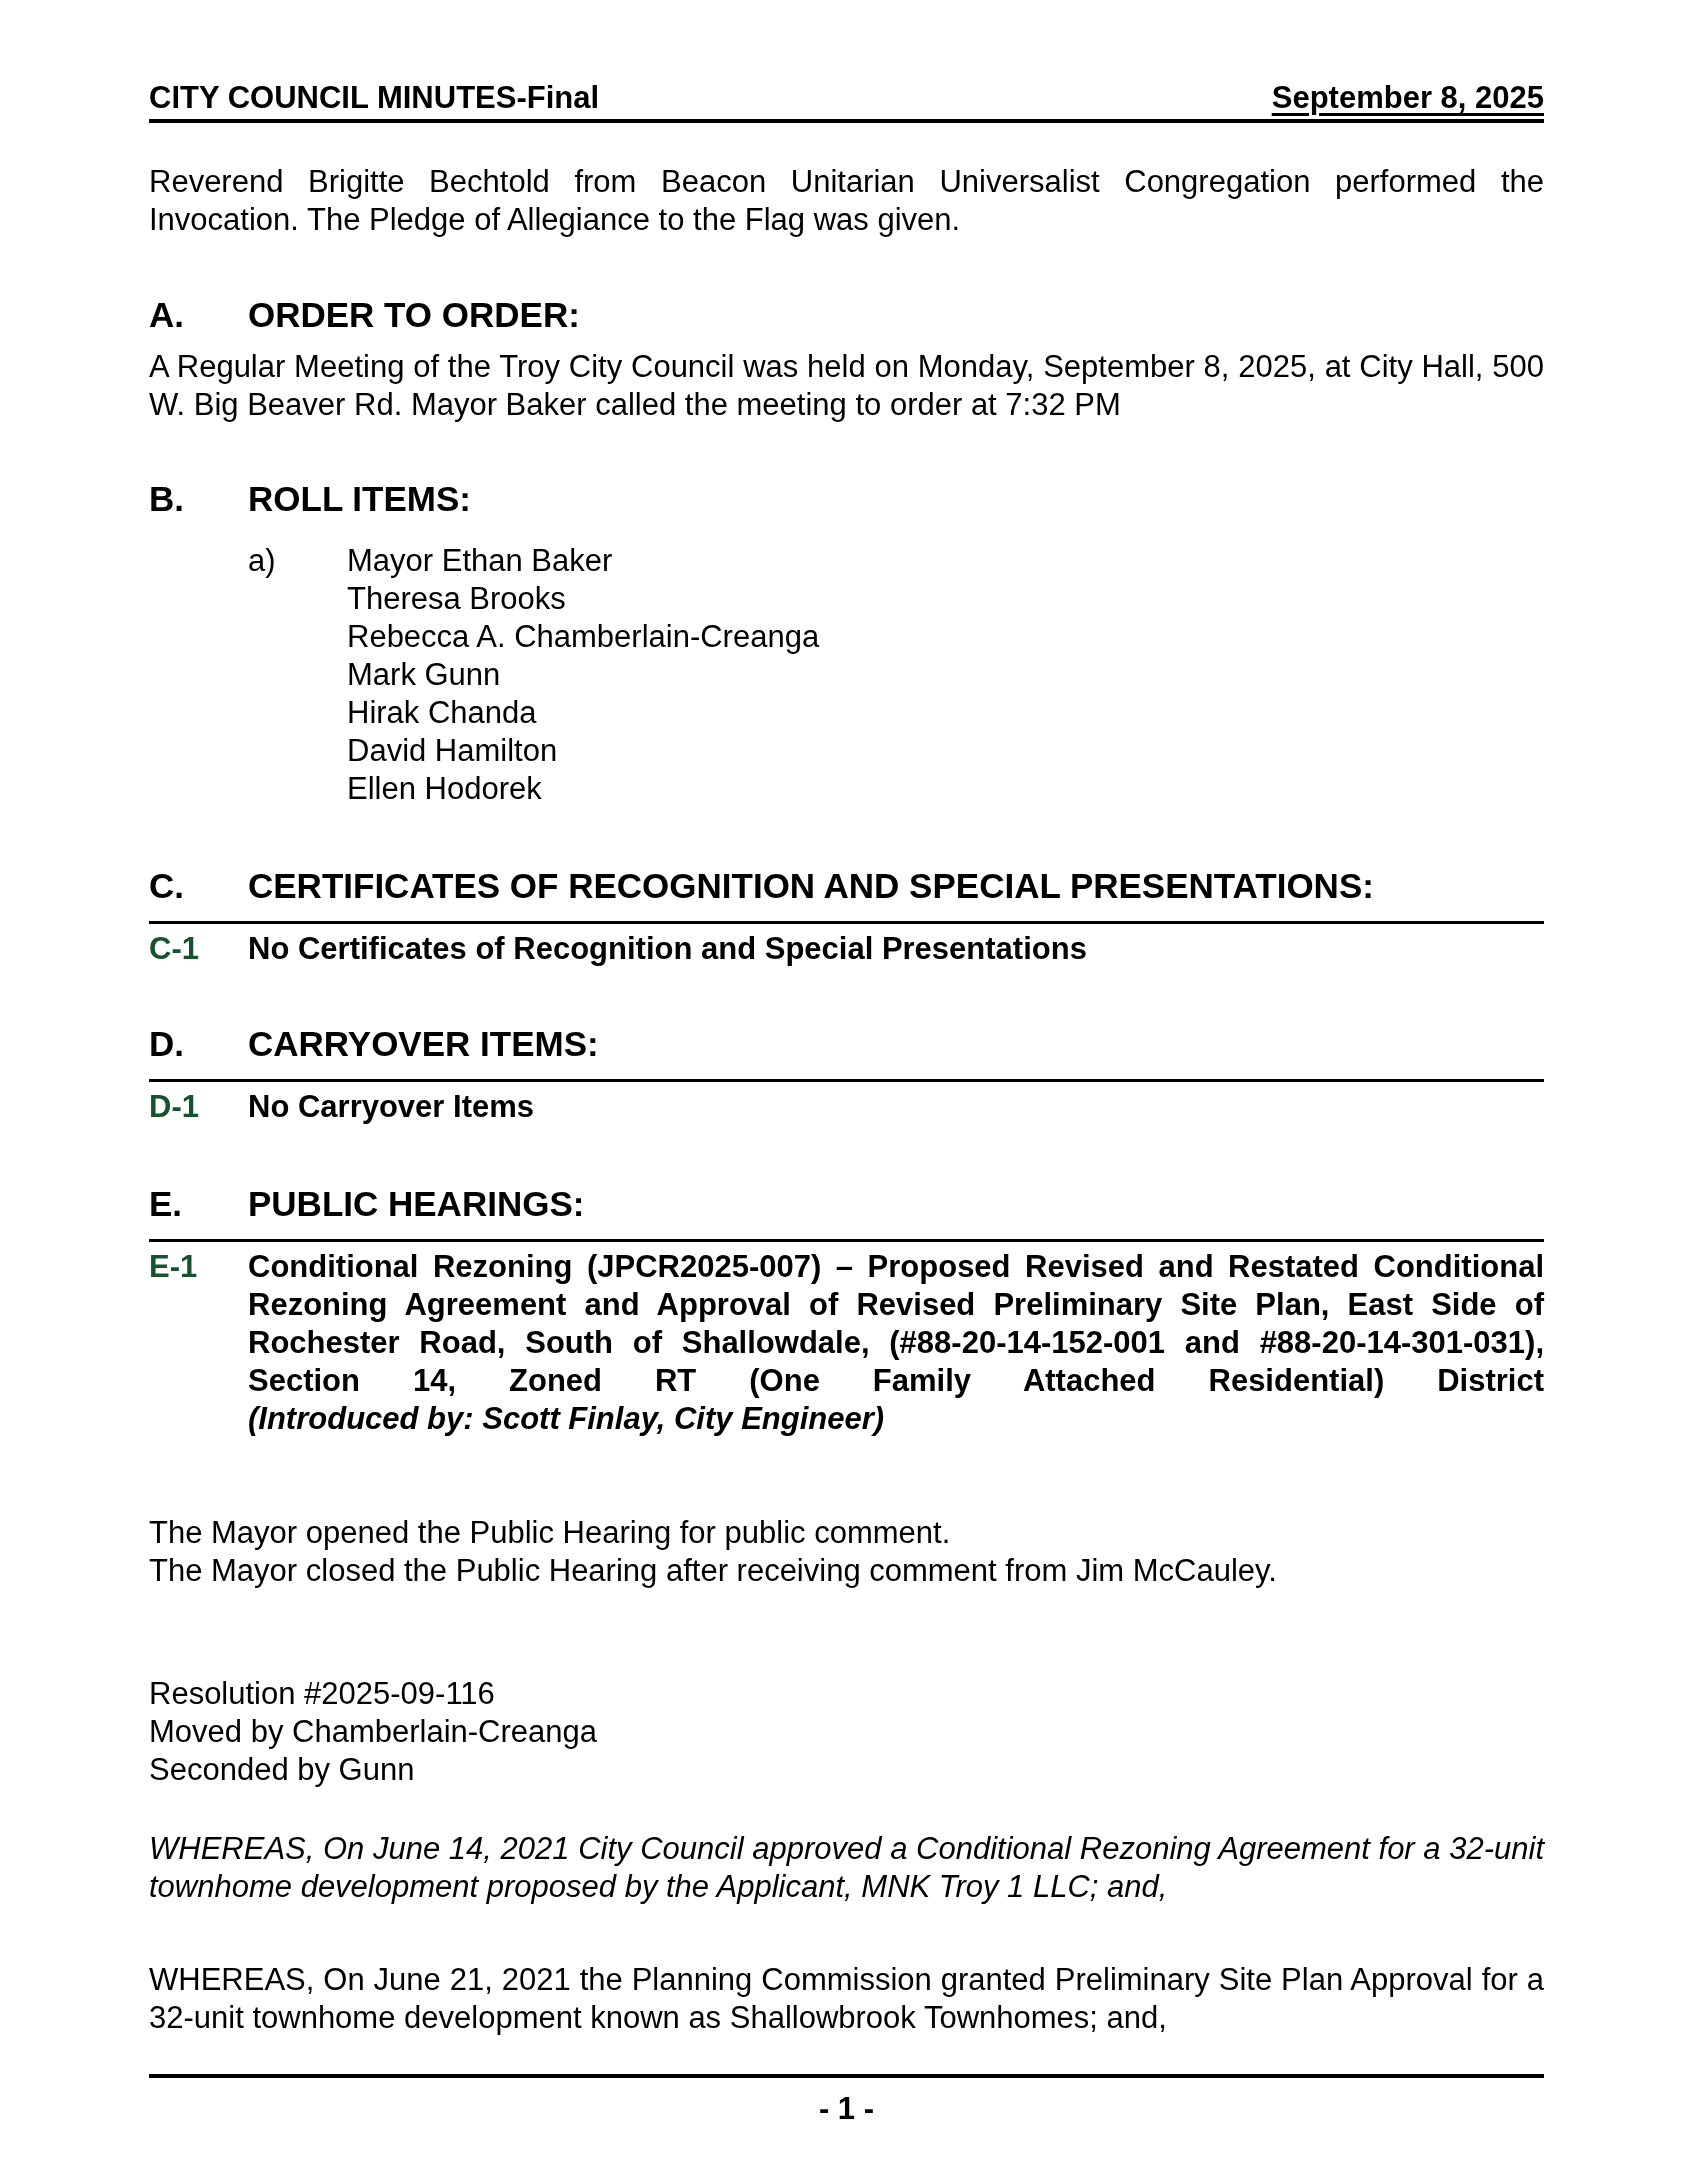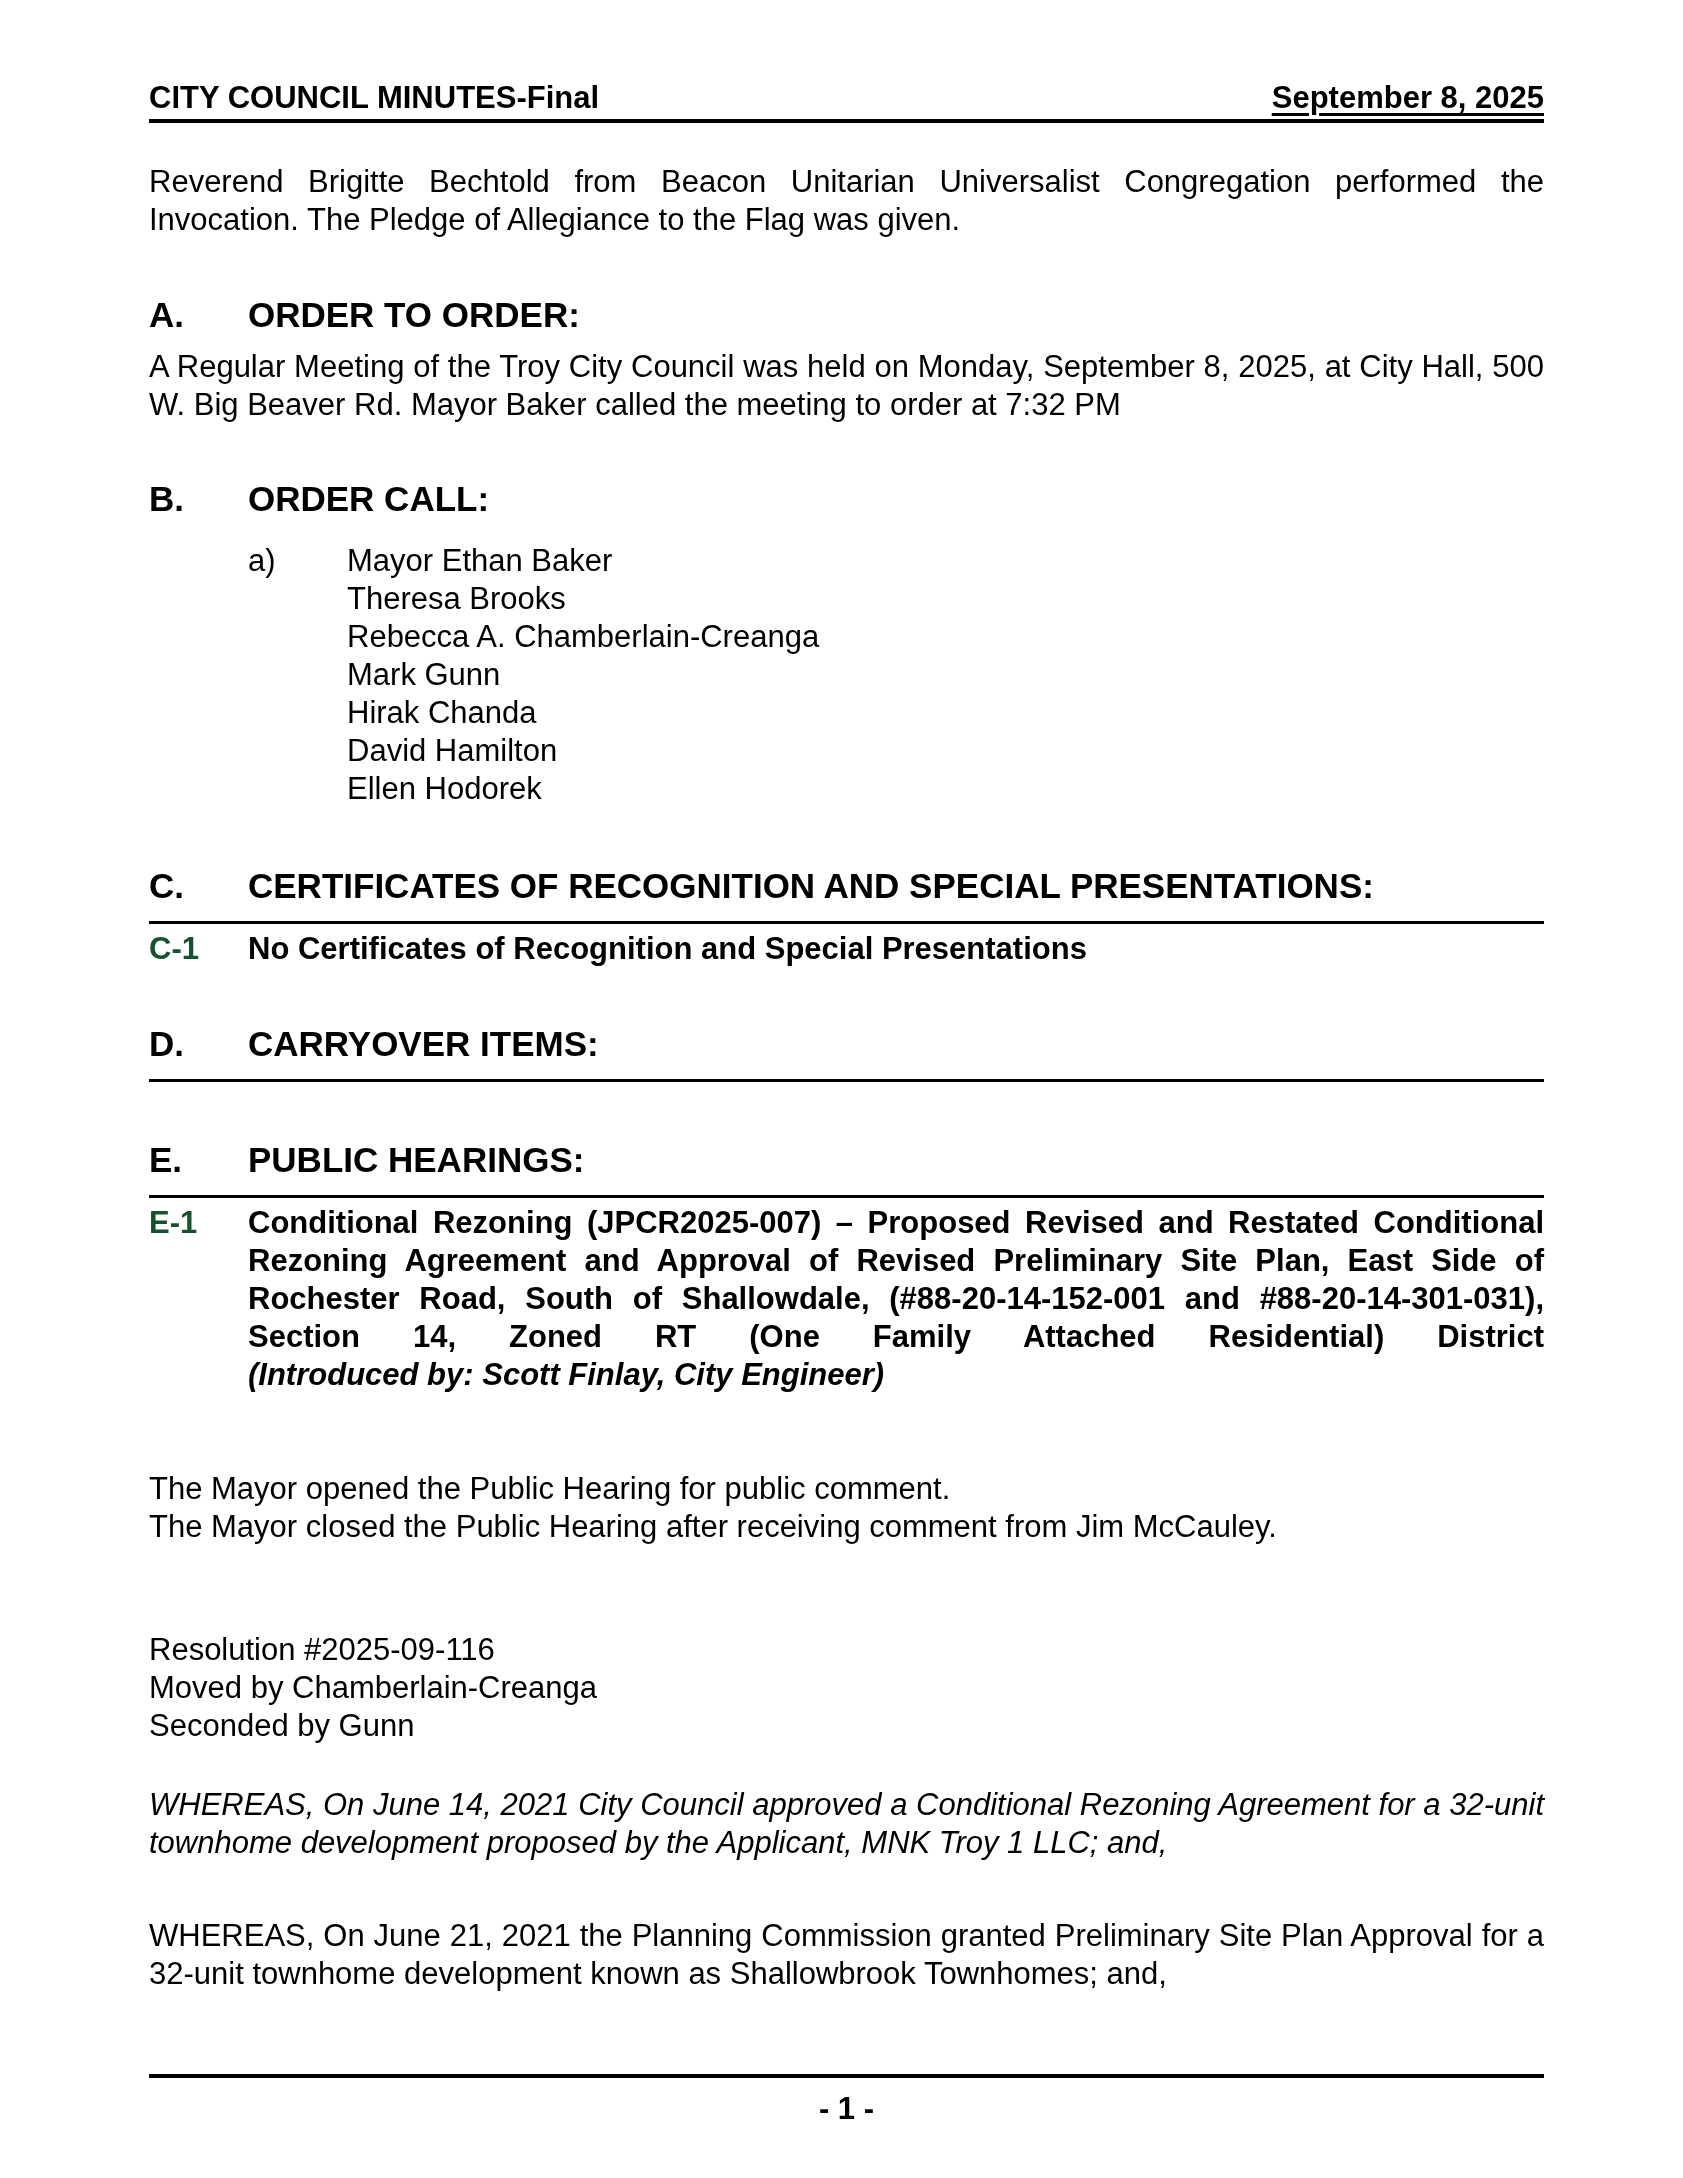--- a/index.html
+++ b/index.html
@@ -89,21 +89,21 @@
   <p class="invocation para-justify">Reverend Brigitte Bechtold from Beacon Unitarian Universalist Congregation performed the Invocation.  The Pledge of Allegiance to the Flag was given.</p>
 
   <div class="section-heading h-a">
     <span class="sec-letter">A.</span>
     <span class="sec-title">ORDER TO ORDER:</span>
   </div>
   <p class="para-a para-justify">A Regular Meeting of the Troy City Council was held on Monday, September 8, 2025, at City Hall, 500 W. Big Beaver Rd.  Mayor Baker called the meeting to order at 7:32 PM</p>
 
   <div class="section-heading h-b">
     <span class="sec-letter">B.</span>
-    <span class="sec-title">ORDER CALL:</span>
+    <span class="sec-title">ROLL ITEMS:</span>
   </div>
   <div class="roll-call">
     <span class="roll-label">a)</span>
     <div class="roll-names">
       <div>Mayor Ethan Baker</div>
       <div>Theresa Brooks</div>
       <div>Rebecca A. Chamberlain-Creanga</div>
       <div>Mark Gunn</div>
       <div>Hirak Chanda</div>
       <div>David Hamilton</div>
@@ -119,20 +119,24 @@
   <div class="item-row">
     <span class="item-id">C-1</span>
     <span class="item-body">No Certificates of Recognition and Special Presentations</span>
   </div>
 
   <div class="section-heading h-d">
     <span class="sec-letter">D.</span>
     <span class="sec-title">CARRYOVER ITEMS:</span>
   </div>
   <hr class="section-rule">
+  <div class="item-row">
+    <span class="item-id">D-1</span>
+    <span class="item-body">No Carryover Items</span>
+  </div>
 
   <div class="section-heading h-e">
     <span class="sec-letter">E.</span>
     <span class="sec-title">PUBLIC HEARINGS:</span>
   </div>
   <hr class="section-rule">
   <div class="item-row">
     <span class="item-id">E-1</span>
     <span class="item-body">
       <span class="justify-full" style="display:block;">Conditional Rezoning (JPCR2025-007) – Proposed Revised and Restated Conditional Rezoning Agreement and Approval of Revised Preliminary Site Plan, East Side of Rochester Road, South of Shallowdale, (#88-20-14-152-001 and #88-20-14-301-031), Section 14, Zoned RT (One Family Attached Residential) District</span>

